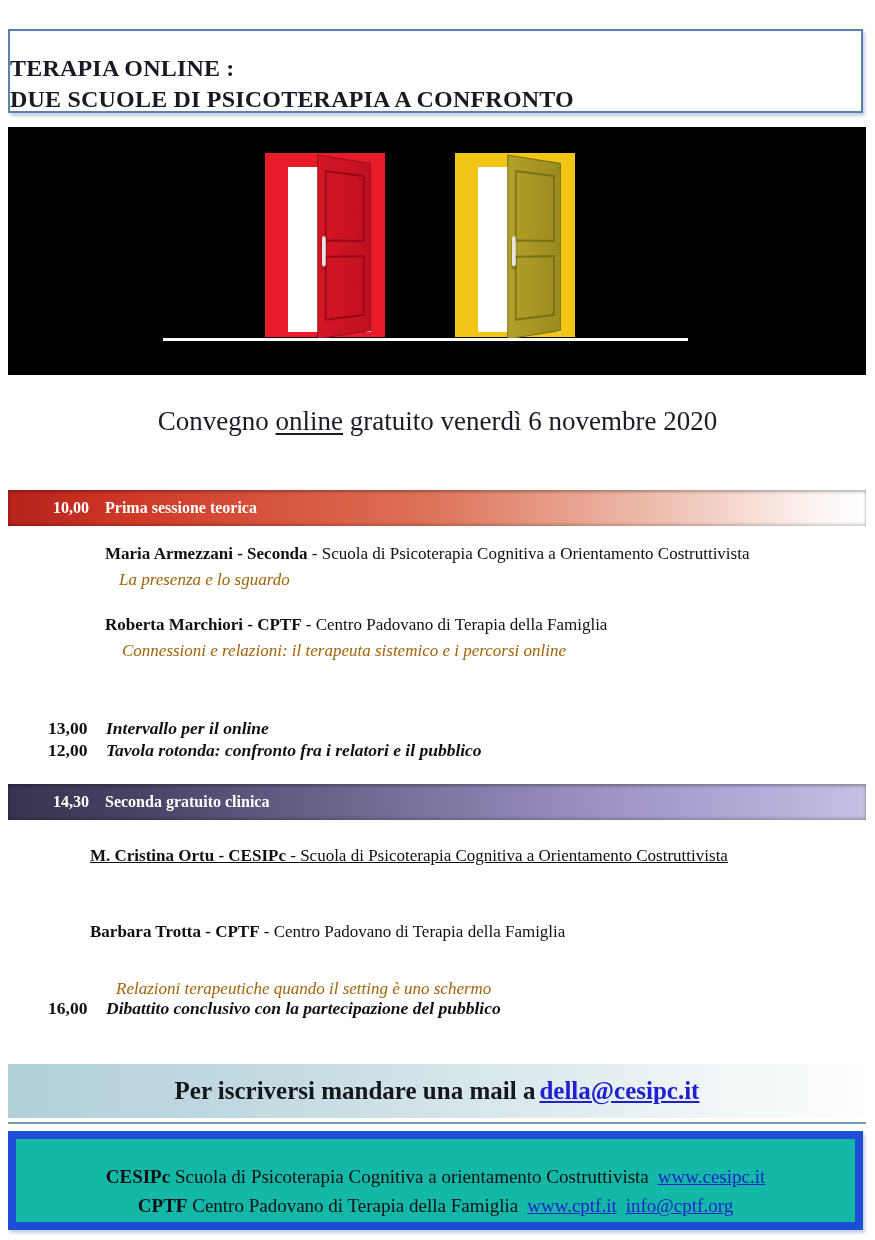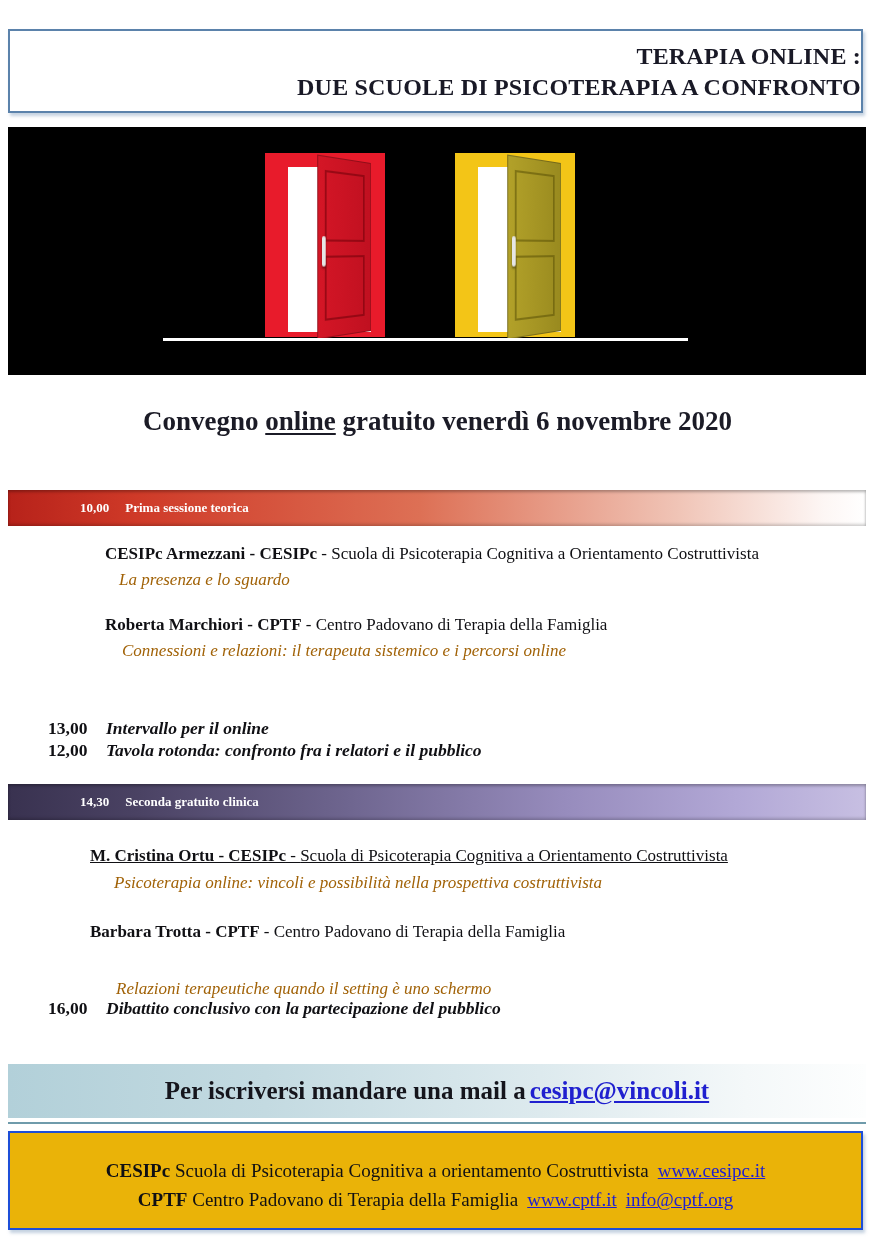--- a/index.html
+++ b/index.html
@@ -5,21 +5,21 @@
   * { margin:0; padding:0; box-sizing:border-box; }
   html,body { background:#fff; }
   body { font-family:"Liberation Serif", serif; color:#141418; }
   .page { position:relative; width:875px; height:1240px; background:#fff; overflow:hidden; }
 
   
   .title-box {
     position:absolute; left:8px; top:29px; width:855px; height:84px;
     border:2px solid #5b82ab; background:#fff;
     box-shadow:2px 3px 3px rgba(140,165,195,.5);
-    text-align:right; padding-top:10px;
+    text-align:left; padding-top:22px;
   }
   .title-line { font-size:24px; font-weight:bold; color:#191926; line-height:31px; letter-spacing:.2px; }
 
   
   .banner { position:absolute; left:8px; top:127px; width:858px; height:248px; background:#000; }
   .door { position:absolute; top:26px; width:120px; height:184px; }
   .door .opening { position:absolute; left:23px; top:14px; right:14px; bottom:5px; background:#fff; }
   .door .panel {
     position:absolute; right:14px; top:10px; width:62px; height:168px;
     transform-origin:100% 50%; transform:perspective(420px) rotateY(38deg);
@@ -33,25 +33,25 @@
   .door-red .frame-bg { position:absolute; inset:0; background:#e81b2b; }
   .door-red .panel { background:linear-gradient(to right,#d41626,#c01020); }
   .door-red .inset { border-color:rgba(110,0,10,.55); }
   .door-yellow { left:447px; }
   .door-yellow .frame-bg { position:absolute; inset:0; background:#f3c517; }
   .door-yellow .panel { background:linear-gradient(to right,#b2a129,#998a1f); }
   .door-yellow .inset { border-color:rgba(90,80,5,.55); }
   .floor-line { position:absolute; left:155px; top:211px; width:525px; height:3px; background:#fff; }
 
   
-  .heading { position:absolute; left:0; top:406px; width:875px; text-align:center; font-size:27px; font-weight:bold; color:#1b1b26; }
+  .heading { position:absolute; left:0; top:406px; width:875px; text-align:center; font-size:27px; font-weight:normal; color:#1b1b26; }
   .heading .u { text-decoration:underline; text-decoration-thickness:2px; text-underline-offset:3px; }
 
   
-  .bar { position:absolute; left:8px; width:858px; height:36px; line-height:36px; color:#fff; font-weight:bold; font-size:13px; padding-left:72px; box-shadow:inset 0 2px 3px rgba(0,0,0,.28), inset 0 -2px 3px rgba(0,0,0,.18); }
+  .bar { position:absolute; left:8px; width:858px; height:36px; line-height:36px; color:#fff; font-weight:bold; font-size:16px; padding-left:45px; box-shadow:inset 0 2px 3px rgba(0,0,0,.28), inset 0 -2px 3px rgba(0,0,0,.18); }
   .bar .bar-time { margin-right:16px; }
   .bar-red { top:490px; background:linear-gradient(to right,#b7221a 0%,#cf3a28 15%,#dd7055 48%,#f0c4b6 78%,#fdf6f4 95%,#fff 100%); }
   .bar-purple { top:784px; background:linear-gradient(to right,#393250 0%,#4a4263 15%,#6f6690 40%,#978cbd 65%,#b2a8d6 85%,#c7bfe2 100%); }
 
   
   .speaker { position:absolute; font-size:17px; color:#101014; white-space:nowrap; }
   .speaker b { font-weight:bold; }
   .talk { position:absolute; font-size:17px; font-style:italic; color:#a16207; white-space:nowrap; }
   .s1a { left:105px; top:544px; }
   .t1a { left:119px; top:570px; }
@@ -77,21 +77,21 @@
     background:linear-gradient(to right,#b2d0d9 0%,#c3dae1 30%,#ddeaee 62%,#f4f8f9 86%,#fdfefe 100%);
   }
   .reg-underline { position:absolute; left:8px; top:1122px; width:858px; height:2px; background:#6f9bab; }
 
   .link { color:#2020cf; text-decoration:underline; cursor:pointer; }
   .reg-bar .link { margin-left:4px; }
 
   
   .footer-box {
     position:absolute; left:8px; top:1131px; width:855px; height:99px;
-    border:2px solid #1d4ed8; background:#eab308; box-shadow:2px 3px 3px rgba(140,165,195,.5);
+    border:8px solid #1d4ed8; background:#14b8a6; box-shadow:2px 3px 3px rgba(140,165,195,.5);
     text-align:center; font-size:19px; padding-top:23px; line-height:1.55; color:#101014;
   }
   .footer-box b { font-weight:bold; }
   .footer-box .link { margin-left:9px; }
 </style>
 </head>
 <body>
 
 <div class="page">
 
@@ -119,40 +119,39 @@
         <div class="handle"></div>
       </div>
     </div>
     <div class="floor-line"></div>
   </div>
 
   <div class="heading"><span>Convegno </span><span class="u">online</span><span> gratuito venerdì 6 novembre 2020</span></div>
 
   <div class="bar bar-red"><span class="bar-time">10,00</span><span class="bar-label">Prima sessione teorica</span></div>
 
-  <div class="speaker s1a"><b>CESIPc Armezzani - CESIPc</b><span> - </span><span>Scuola di Psicoterapia Cognitiva a Orientamento Costruttivista</span></div>
+  <div class="speaker s1a"><b>Maria Armezzani - Seconda</b><span> - </span><span>Scuola di Psicoterapia Cognitiva a Orientamento Costruttivista</span></div>
   <div class="talk t1a">La presenza e lo sguardo</div>
 
   <div class="speaker s1b"><b>Roberta Marchiori - CPTF</b><span> - </span><span>Centro Padovano di Terapia della Famiglia</span></div>
   <div class="talk t1b">Connessioni e relazioni: il terapeuta sistemico e i percorsi online</div>
 
   <div class="sched r1"><span class="sched-time">12,00</span><span class="sched-text">Tavola rotonda: confronto fra i relatori e il pubblico</span></div>
   <div class="sched r2"><span class="sched-time">13,00</span><span class="sched-text">Intervallo per il online</span></div>
 
   <div class="bar bar-purple"><span class="bar-time">14,30</span><span class="bar-label">Seconda gratuito clinica</span></div>
 
   <div class="speaker s2a"><b>M. Cristina Ortu - CESIPc</b><span> - </span><span>Scuola di Psicoterapia Cognitiva a Orientamento Costruttivista</span></div>
-  <div class="talk t2a">Psicoterapia online: vincoli e possibilità nella prospettiva costruttivista</div>
 
   <div class="speaker s2b"><b>Barbara Trotta - CPTF</b><span> - </span><span>Centro Padovano di Terapia della Famiglia</span></div>
   <div class="talk t2b">Relazioni terapeutiche quando il setting è uno schermo</div>
 
   <div class="sched r3"><span class="sched-time">16,00</span><span class="sched-text">Dibattito conclusivo con la partecipazione del pubblico</span></div>
 
-  <div class="reg-bar"><span>Per iscriversi mandare una mail a</span><a class="link">cesipc@vincoli.it</a></div>
+  <div class="reg-bar"><span>Per iscriversi mandare una mail a</span><a class="link">della@cesipc.it</a></div>
   <div class="reg-underline"></div>
 
   <div class="footer-box">
     <div class="footer-line"><b>CESIPc</b><span> Scuola di Psicoterapia Cognitiva a orientamento Costruttivista</span><a class="link">www.cesipc.it</a></div>
     <div class="footer-line"><b>CPTF</b><span> Centro Padovano di Terapia della Famiglia</span><a class="link">www.cptf.it</a><a class="link">info@cptf.org</a></div>
   </div>
 
 </div>
 
 </body></html>

